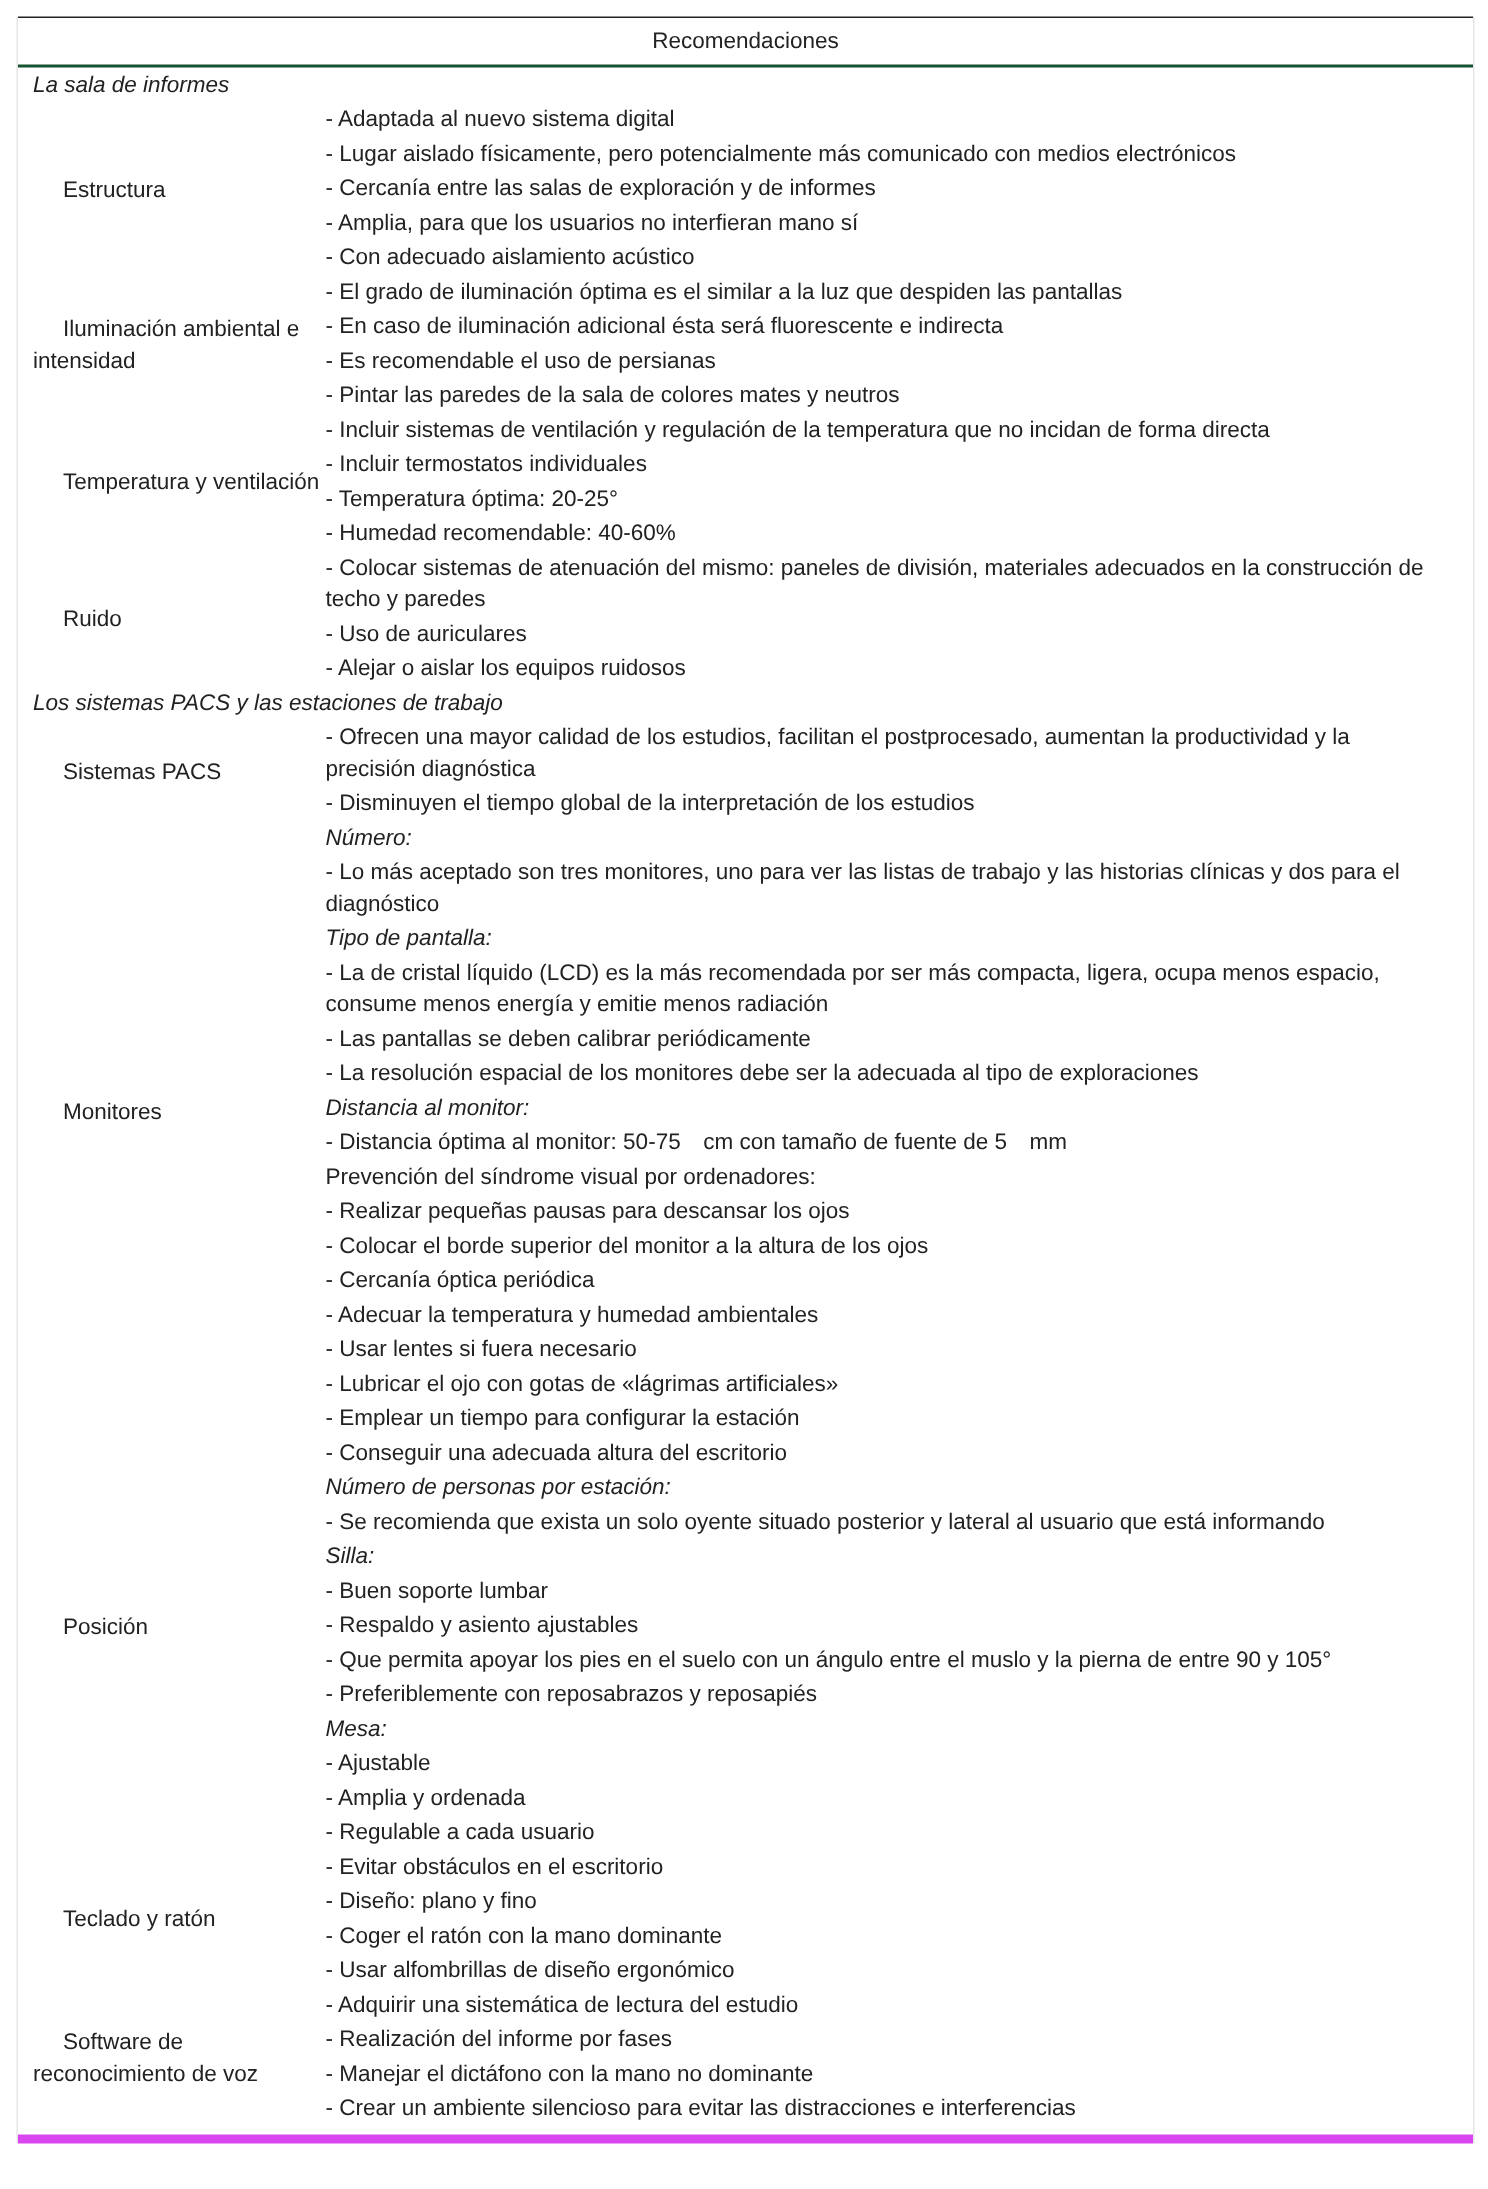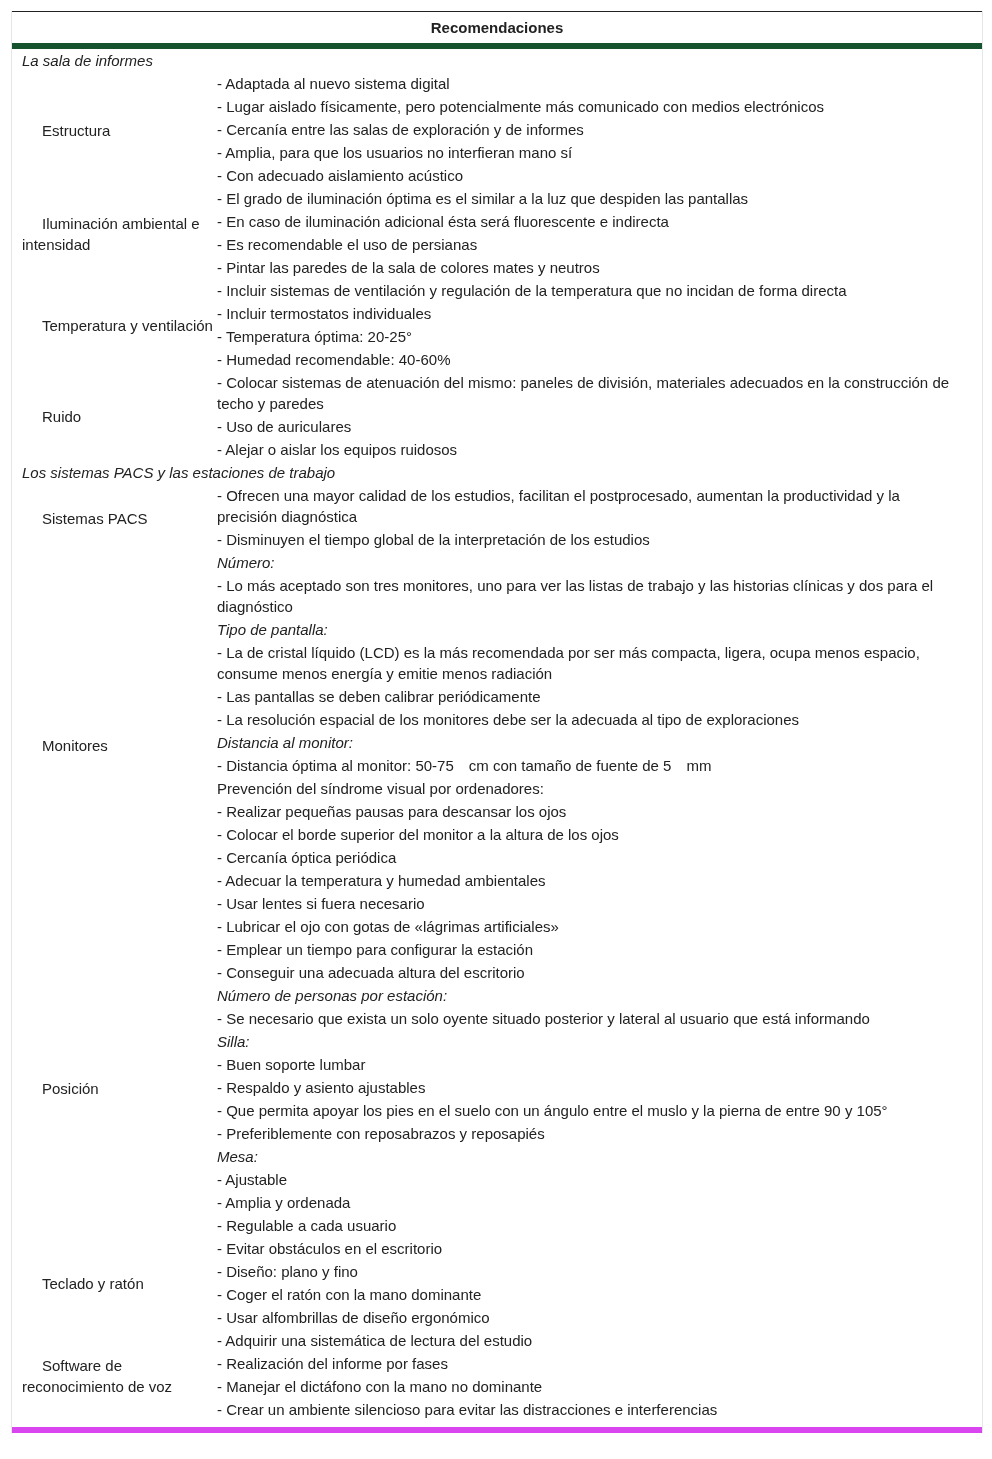--- a/index.html
+++ b/index.html
@@ -1,19 +1,19 @@
 <!DOCTYPE html>
 <html><head>
 <meta charset="utf-8">
 <style>
   html, body { margin:0; padding:0; background:#ffffff; }
   body { width:992px; height:1459px; position:relative; font-family:"Liberation Sans", sans-serif; font-size:15px; color:#222; }
   .table-wrap { position:absolute; left:11px; top:11px; width:970px; border-left:1px solid #e6e6e6; border-right:1px solid #e6e6e6; }
   .top-rule { border-top:1px solid #222; }
-  .head { height:31px; line-height:31px; text-align:center; border-bottom:6px solid #14532d;font-weight:bold; }
+  .head { height:31px; line-height:31px; text-align:center; border-bottom:2px solid #14532d; }
   .body { padding-bottom:6px; border-bottom:6px solid #d946ef; }
   .row { display:flex; line-height:23px;align-items:center; }
   .section { padding-left:10px; font-style:italic; line-height:23px; }
   .label { width:205px; flex:0 0 205px; padding-left:10px; box-sizing:border-box; text-indent:20px; line-height:21px; padding-top:1px; }
   .vals { flex:1; padding-right:18px; }
   .vals div { line-height:21px; padding:1px 0 1px 0; }
   .it { font-style:italic; }
 </style>
 </head>
 <body>
@@ -86,21 +86,21 @@
           <div>- Usar lentes si fuera necesario</div>
           <div>- Lubricar el ojo con gotas de «lágrimas artificiales»</div>
         </div>
       </div>
       <div class="row">
         <div class="label">Posición</div>
         <div class="vals">
           <div>- Emplear un tiempo para configurar la estación</div>
           <div>- Conseguir una adecuada altura del escritorio</div>
           <div class="it">Número de personas por estación:</div>
-          <div>- Se necesario que exista un solo oyente situado posterior y lateral al usuario que está informando</div>
+          <div>- Se recomienda que exista un solo oyente situado posterior y lateral al usuario que está informando</div>
           <div class="it">Silla:</div>
           <div>- Buen soporte lumbar</div>
           <div>- Respaldo y asiento ajustables</div>
           <div>- Que permita apoyar los pies en el suelo con un ángulo entre el muslo y la pierna de entre 90 y 105°</div>
           <div>- Preferiblemente con reposabrazos y reposapiés</div>
           <div class="it">Mesa:</div>
           <div>- Ajustable</div>
           <div>- Amplia y ordenada</div>
           <div>- Regulable a cada usuario</div>
         </div>

